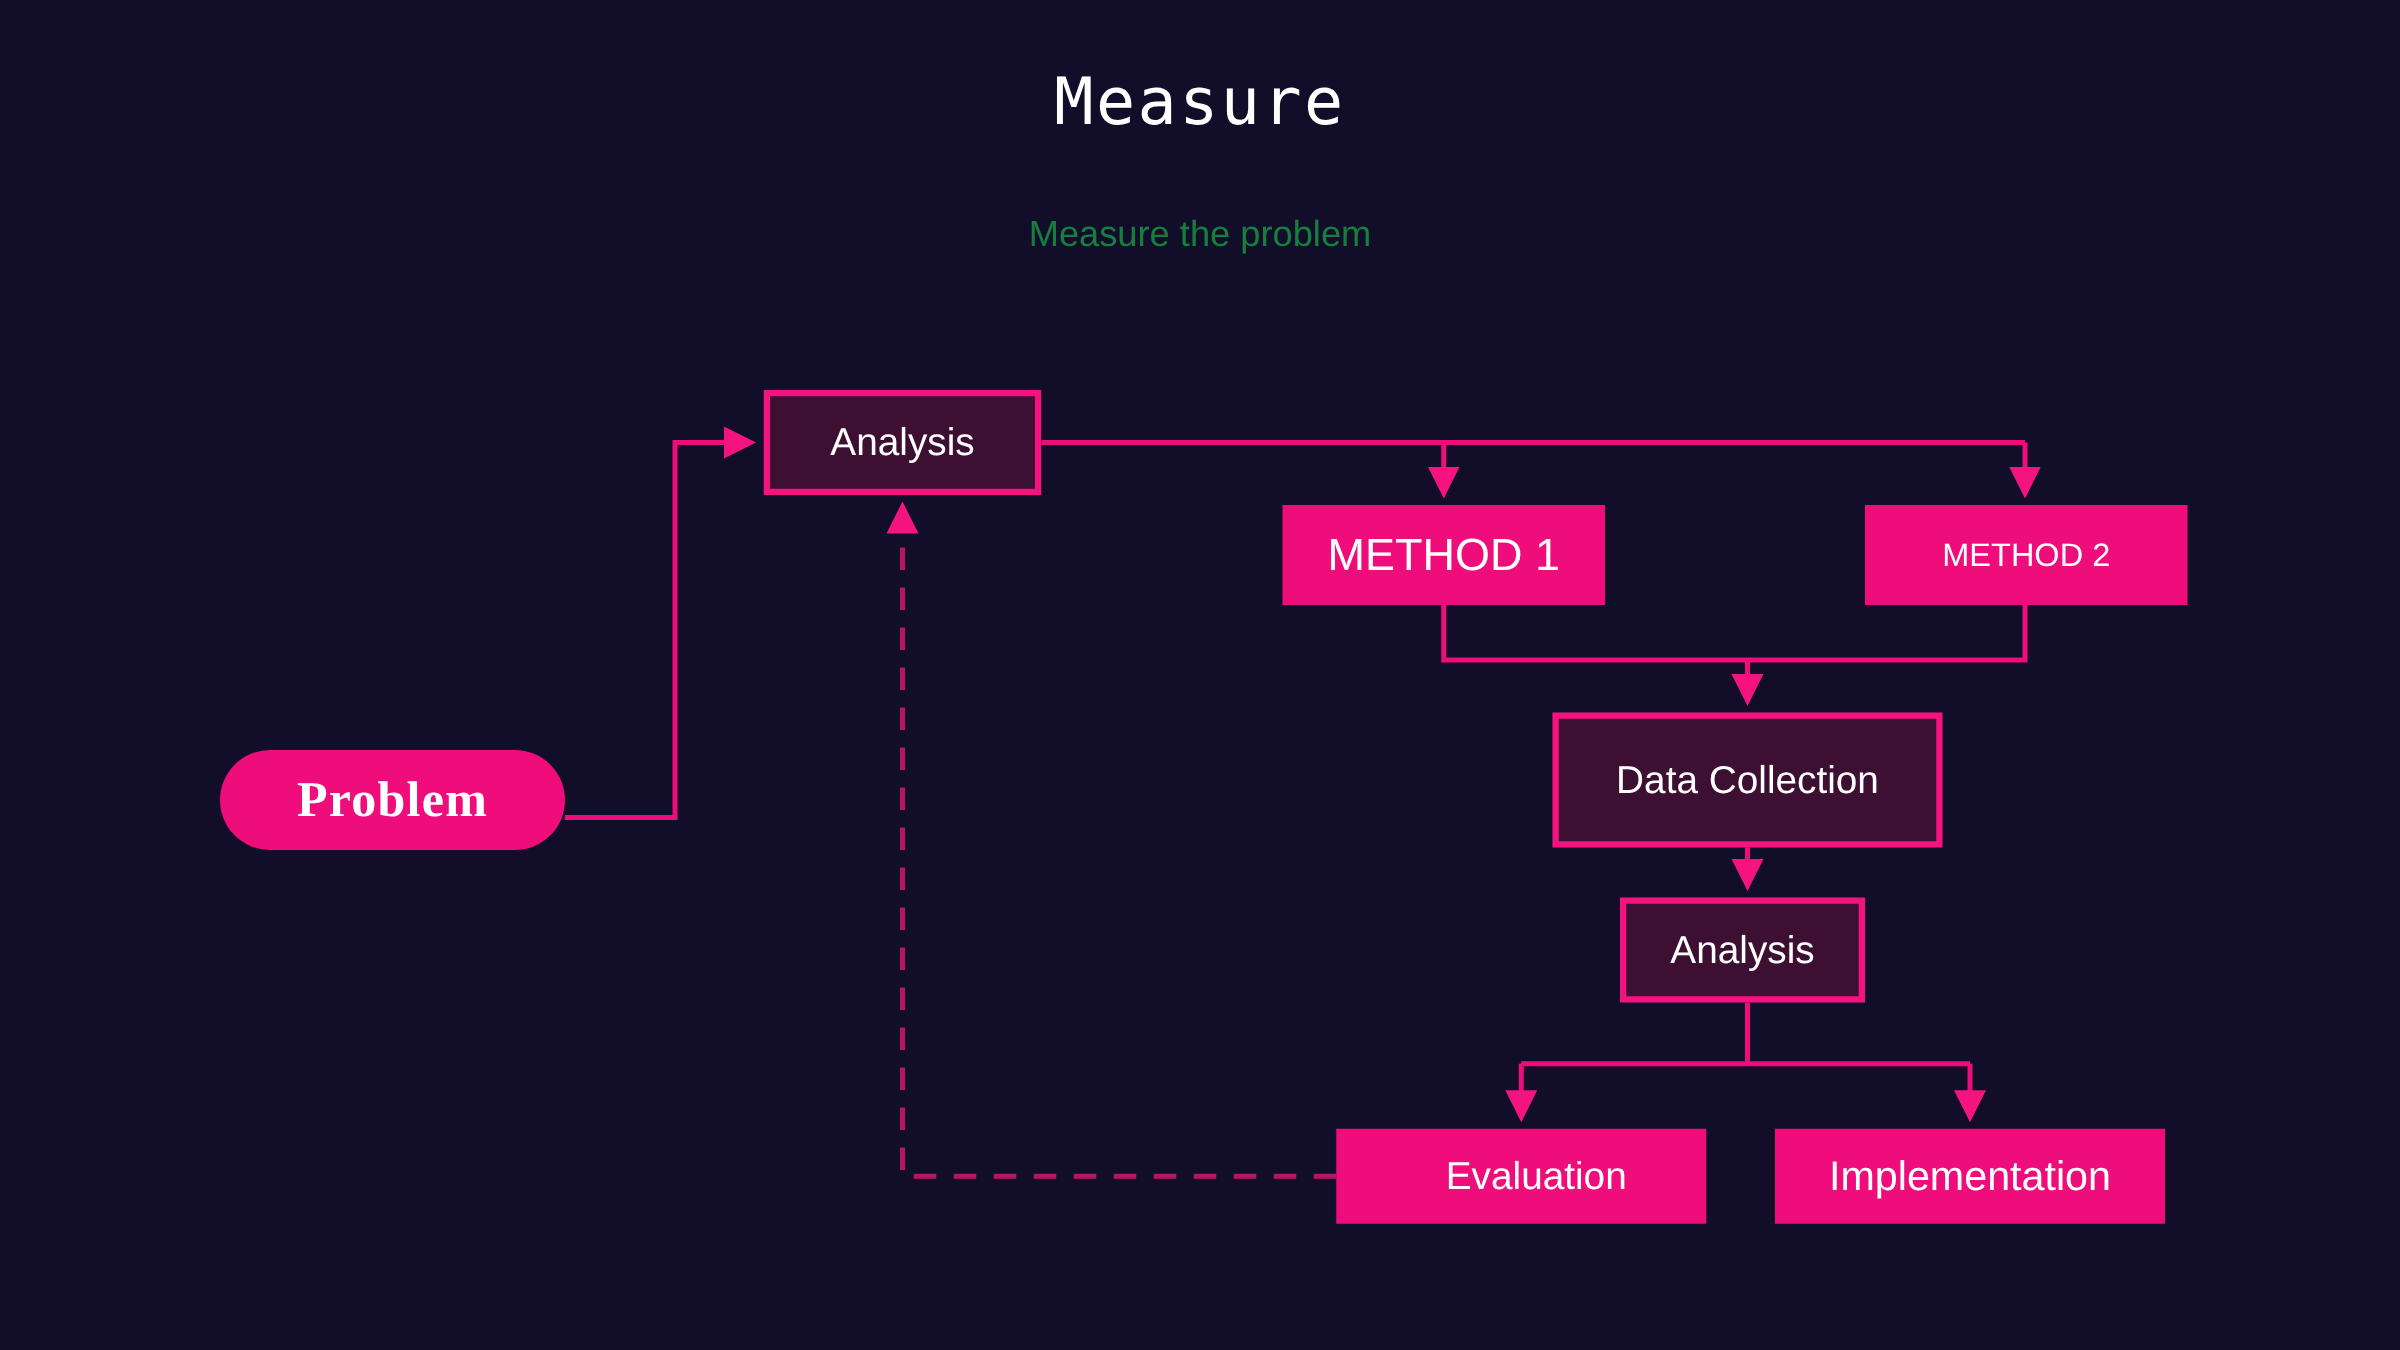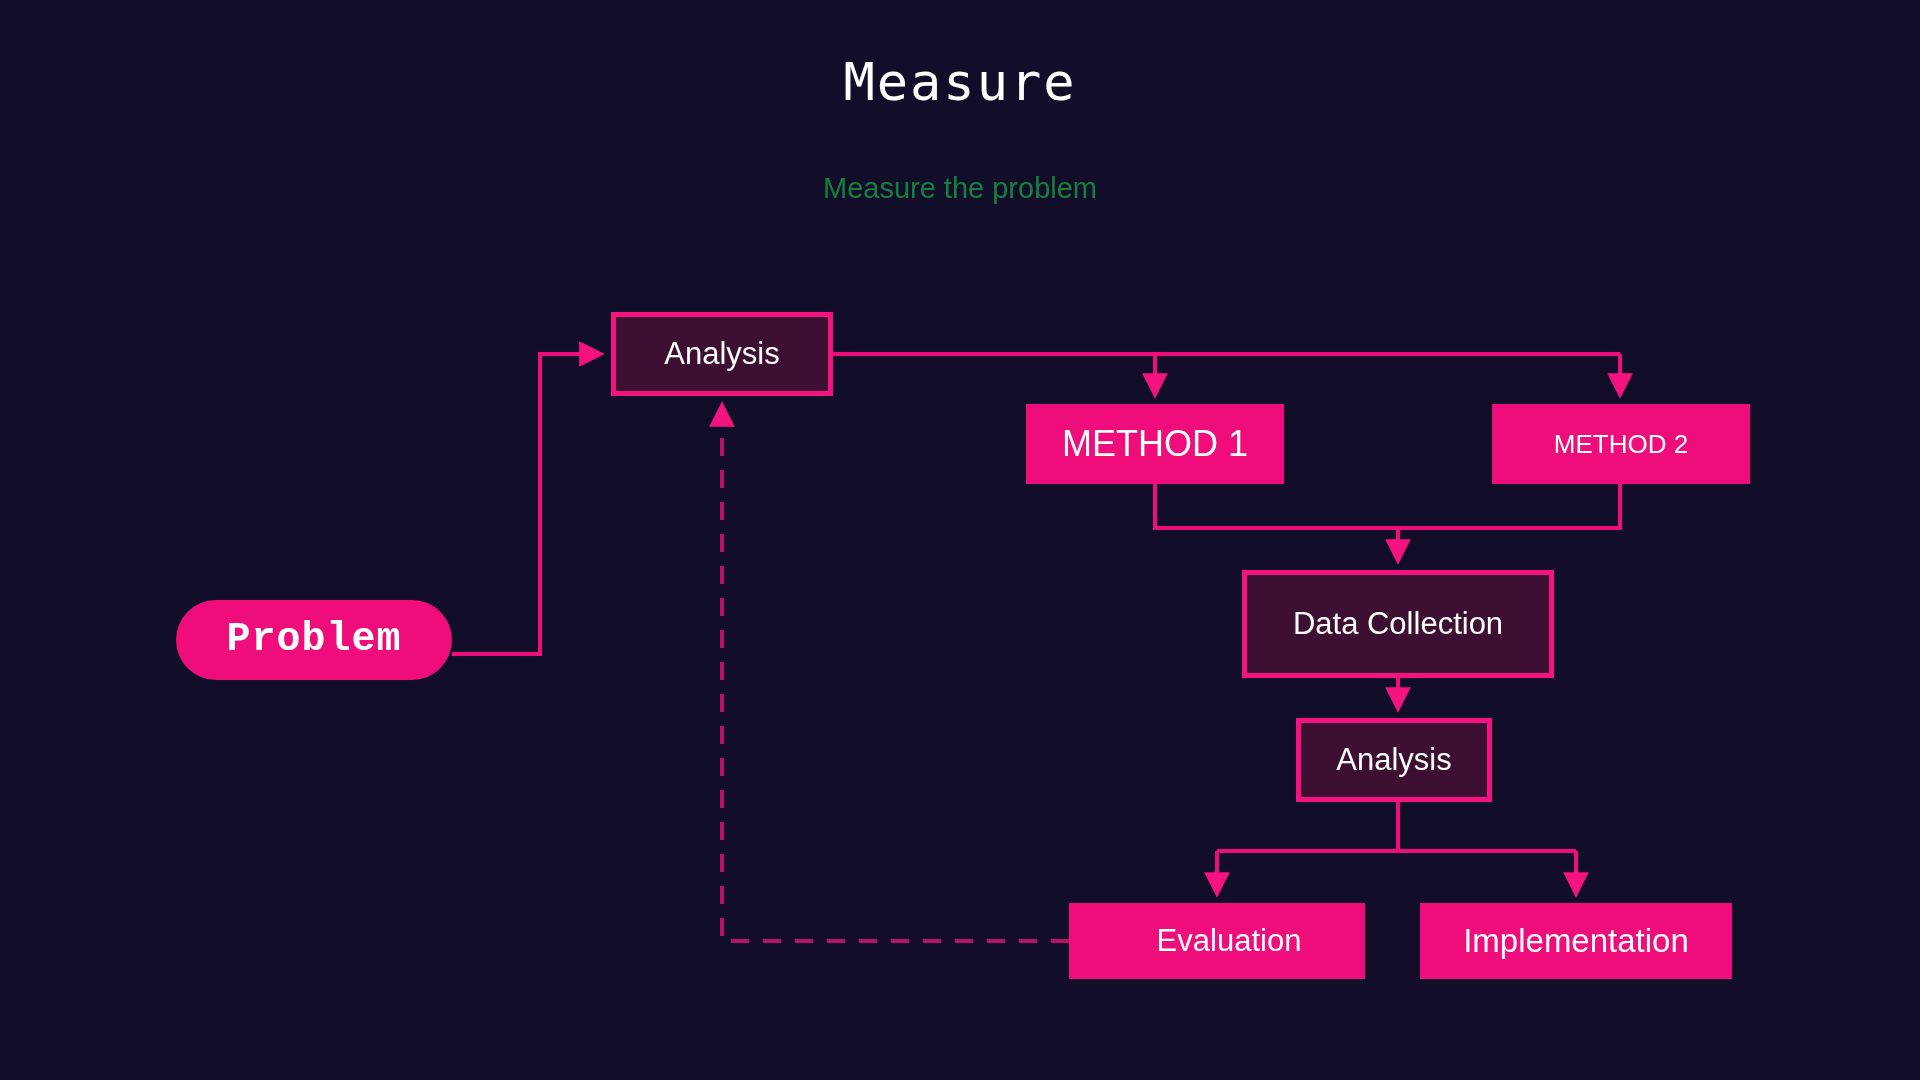--- a/index.html
+++ b/index.html
@@ -72,21 +72,21 @@
   }
   
   .node.solid {
     background: #ee0d7a;
     border: none;
   }
   
   .node.pill {
     background: #ee0d7a;
     border-radius: 999px;
-    font-family: Liberation Mono, monospace;
+    font-family: Liberation Serif, serif;
     font-weight: 700;
     letter-spacing: 1px;
   }
 
   
   #node-problem        { left: 176px;  top: 600px; width: 276px; height: 80px;  font-size: 40px; }
   #node-approach       { left: 611px;  top: 312px; width: 222px; height: 84px;  font-size: 31px; }
   #node-method-1       { left: 1026px; top: 404px; width: 258px; height: 80px;  font-size: 36px; }
   #node-method-2       { left: 1492px; top: 404px; width: 258px; height: 80px;  font-size: 26px; }
   #node-data-collection{ left: 1242px; top: 570px; width: 312px; height: 108px;  font-size: 31px; }

